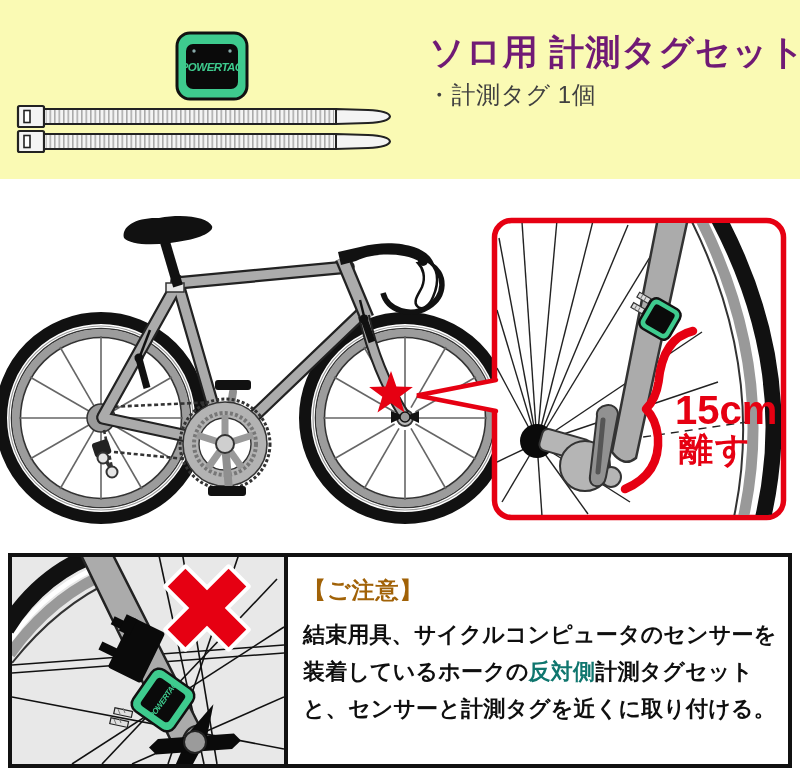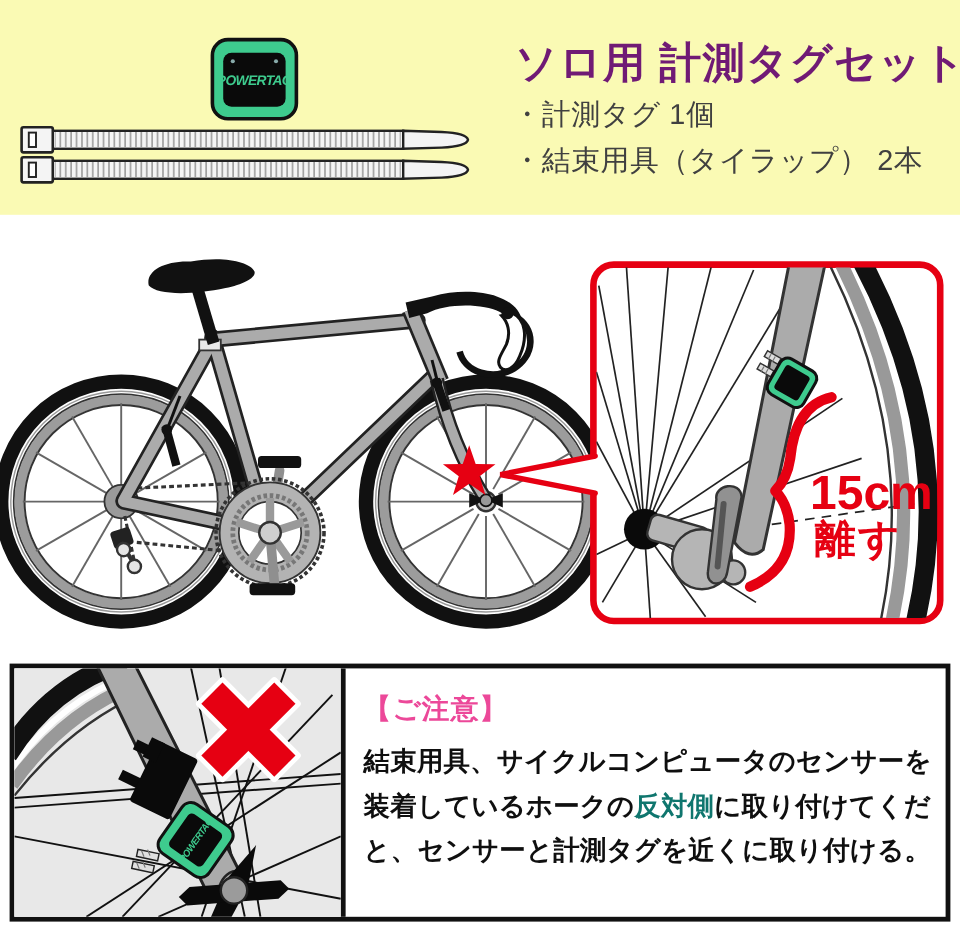--- a/index.html
+++ b/index.html
@@ -13,21 +13,21 @@
   .kit-item{position:absolute;left:427px;font-size:24px;color:#404040;letter-spacing:0.5px;white-space:nowrap;}
   .kit-item-1{top:79px;}
   .kit-item-2{top:118px;}
   
   .mid-art{position:absolute;left:0;top:179px;width:800px;height:374px;}
   
   .bottom-box{position:absolute;left:8px;top:553px;width:784px;height:215px;
               border:4px solid #111;background:#fff;box-sizing:border-box;}
   .bottom-art{position:absolute;left:0;top:0;width:272px;height:207px;border-right:4px solid #111;overflow:hidden;background:#e8e8e8;}
   .warning-text{position:absolute;left:291px;top:18px;width:486px;color:#0f0f0f;}
-  .warn-head{font-size:23px;font-weight:bold;color:#ec4899;margin-bottom:10px;letter-spacing:1px;}
+  .warn-head{font-size:23px;font-weight:bold;color:#a16207;margin-bottom:10px;letter-spacing:1px;}
   .warn-line{font-size:22px;font-weight:bold;line-height:37px;white-space:nowrap;letter-spacing:0.2px;}
   .warn-line .red{color:#0f766e;}
   svg text{font-family:"Liberation Sans","DejaVu Sans",sans-serif;}
   .tagtext{font-style:italic;font-weight:bold;letter-spacing:-0.5px;}
   .callout-txt{font-weight:bold;}
 </style>
 </head>
 <body>
 
 <div class="stage">
@@ -59,21 +59,20 @@
       <g transform="translate(0,25)">
         <rect x="44" y="109" width="292" height="15" fill="#f4f4f4" stroke="#222" stroke-width="2"></rect>
         <rect x="46" y="110" width="288" height="13" fill="url(#ribs)"></rect>
         <path d="M336,109 L368,110 Q389,111 390,116.5 Q389,122 368,123 L336,124 Z" fill="#f4f4f4" stroke="#222" stroke-width="2"></path>
         <rect x="18" y="106" width="26" height="21" rx="1.5" fill="#f4f4f4" stroke="#222" stroke-width="2.2"></rect>
         <rect x="24" y="110.5" width="6" height="12" fill="#fff" stroke="#222" stroke-width="1.6"></rect>
       </g>
     </svg>
     <div class="kit-title">ソロ用 計測タグセット</div>
     <div class="kit-item kit-item-1">・計測タグ 1個</div>
-    <div class="kit-item kit-item-2">・結束用具（タイラップ） 2本</div>
   </div>
 
   <svg class="mid-art" viewBox="0 179 800 374">
     <defs>
       <clipPath id="panelClip">
           <rect x="497" y="223" width="284" height="292" rx="13"></rect>
         </clipPath>
     </defs>
 
     <g>
@@ -325,21 +324,21 @@
           </g>
       </g>
     </svg>
 
     <div class="warning-text">
       <div class="warn-head">【ご注意】</div>
       <div class="warn-line">
         <span>結束用具、サイクルコンピュータのセンサーを</span>
       </div>
       <div class="warn-line">
-        <span>装着しているホークの</span><span class="red">反対側</span><span>に取り付けてくだ</span>
+        <span>装着しているホークの</span><span class="red">反対側</span><span>計測タグセット</span>
       </div>
       <div class="warn-line">
         <span>と、センサーと計測タグを近くに取り付ける。</span>
       </div>
     </div>
   </div>
 
 </div>
 
 </body></html>

